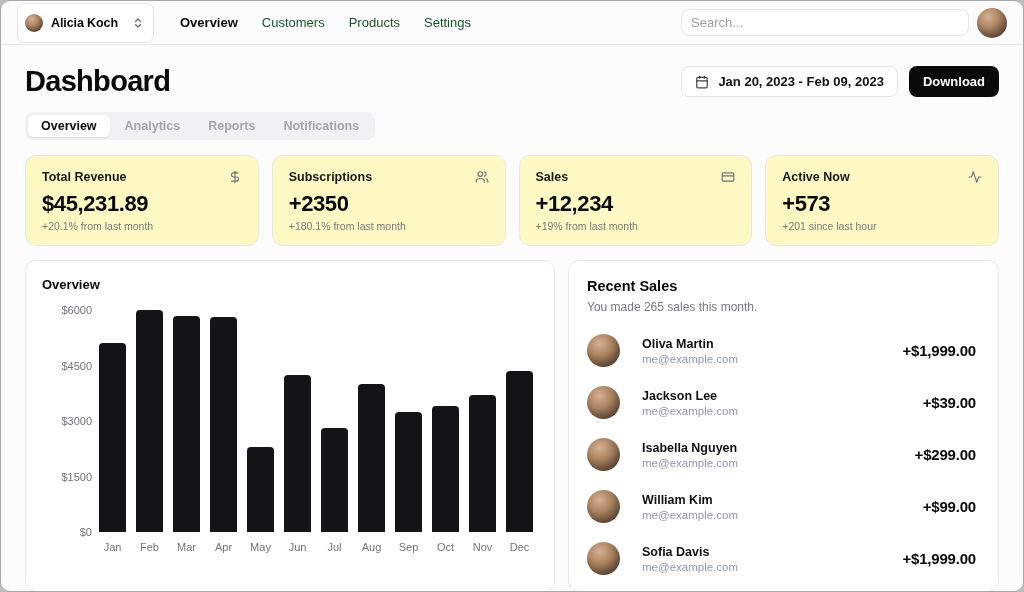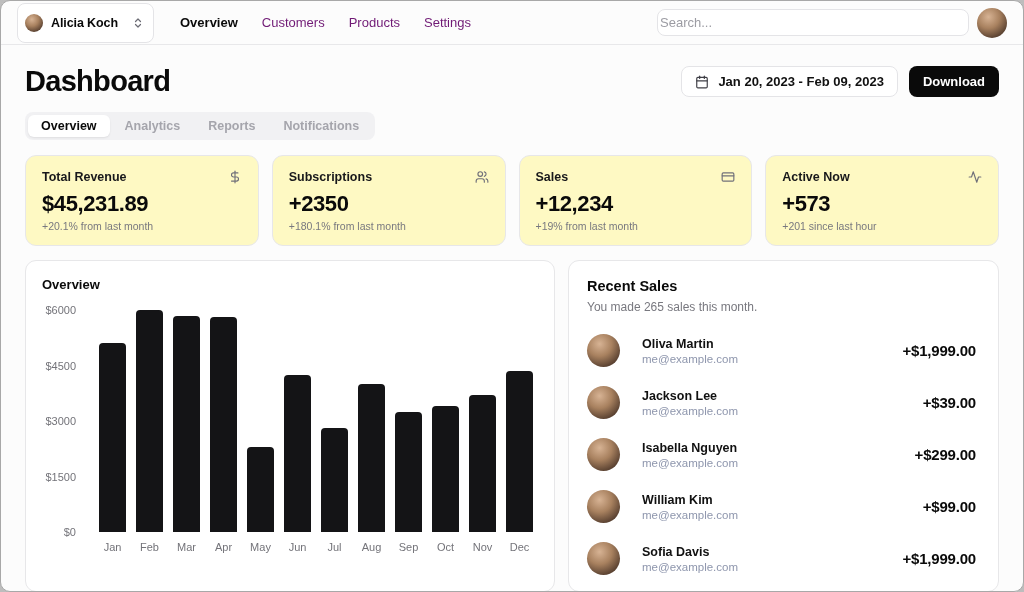--- a/index.html
+++ b/index.html
@@ -10,24 +10,24 @@
   
   .topnav { height:44px; border-bottom:1px solid #e8e8ea; display:flex; align-items:center; padding:0 16px; gap:8px; }
   .team-switcher { display:flex; align-items:center; gap:8px; border:1px solid #e4e4e7; background:#fff; border-radius:8px; height:40px; padding:0 9px 0 7px; width:137px; cursor:pointer; }
   .team-switcher .name { font-size:12.5px; font-weight:700; letter-spacing:-0.1px; flex:1; }
   .avatar { border-radius:50%; background:radial-gradient(circle at 38% 30%, #d7b394 0%, #a8815f 40%, #5d4433 75%, #3a2c22 100%); flex:none; }
   .av-sm { width:18px; height:18px; }
   .av-md { width:30px; height:30px; }
   .av-list { width:33px; height:33px; }
   .chev-icon { color:#6b6b74; display:flex; }
   .nav-links { display:flex; align-items:center; gap:24px; margin-left:18px; }
-  .nav-link { font-size:13px; color:#701a75; text-decoration:none; cursor:pointer; }
+  .nav-link { font-size:13px; color:#14532d; text-decoration:none; cursor:pointer; }
   .nav-link.active { color:#0a0a0a; font-weight:700; }
   .topnav-spacer { flex:1; }
-  .search-input { width:312px; height:27px; border:1px solid #e4e4e7; border-radius:8px; background:#fff; font-size:13px; padding:0 2px; color:#0f766e; outline:none; font-family:"Liberation Sans", sans-serif; }
+  .search-input { width:288px; height:27px; border:1px solid #e4e4e7; border-radius:8px; background:#fff; font-size:13px; padding:0 9px; color:#0f766e; outline:none; font-family:"Liberation Sans", sans-serif; }
   .search-input::placeholder { color:#9c9ca3; }
 
   
   .content { padding:20px 24px 24px; }
   .header-row { display:flex; align-items:center; justify-content:space-between; margin-bottom:14px; }
   .page-title { font-size:29px; font-weight:800; letter-spacing:-0.7px; }
   .header-actions { display:flex; gap:11px; }
   .date-btn { display:flex; align-items:center; gap:9px; border:1px solid #e4e4e7; background:#fff; border-radius:8px; height:31px; padding:0 13px; font-size:13px; font-weight:600; color:#111; cursor:pointer; font-family:"Liberation Sans", sans-serif; }
   .date-btn .ico { color:#3f3f46; display:flex; }
   .download-btn { background:#0a0a0a; color:#fff; border:none; border-radius:8px; height:31px; padding:0 14px; font-size:13px; font-weight:600; cursor:pointer; font-family:"Liberation Sans", sans-serif; }
@@ -48,21 +48,21 @@
 
   
   .main-grid { display:grid; grid-template-columns:530px 1fr; gap:13px; }
   .panel { background:#fff; border:1px solid #e7e7e9; border-radius:11px; }
 
   
   .chart-panel { padding:16px 16px 14px; }
   .chart-title { font-size:13px; font-weight:700; margin-bottom:18px; }
   .chart-wrap { display:flex; }
   .y-axis { position:relative; width:52px; height:222px; flex:none; }
-  .y-tick { position:absolute; right:18px; transform:translateY(-50%); font-size:11px; color:#737379; }
+  .y-tick { position:absolute; right:2px; transform:translateY(-50%); font-size:11px; color:#737379; }
   .chart-area { flex:1; display:flex; align-items:flex-start; }
   .bar-col { flex:1; display:flex; flex-direction:column; align-items:center; justify-content:flex-end; }
   .bar-track { height:222px; width:100%; display:flex; align-items:flex-end; justify-content:center; }
   .bar { width:27px; border-radius:4px 4px 0 0; }
   .bar-label { font-size:11px; color:#737379; margin-top:9px; height:14px; }
 
   
   .sales-panel { padding:17px 22px 16px 18px; }
   .sales-title { font-size:14.5px; font-weight:700; margin-bottom:6px; }
   .sales-subtitle { font-size:12px; color:#78787f; margin-bottom:20px; }

